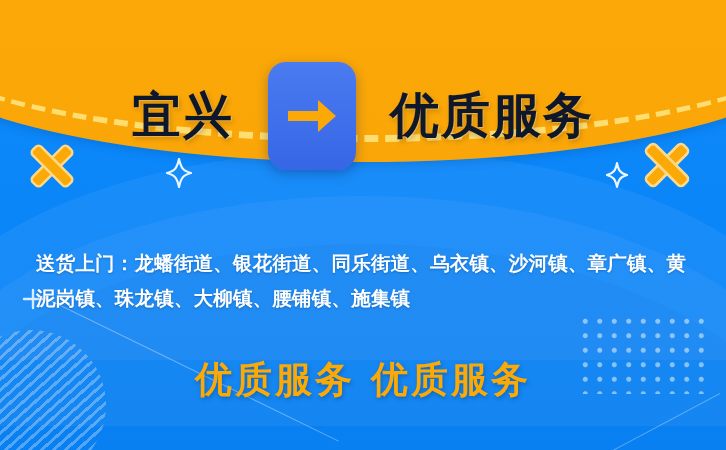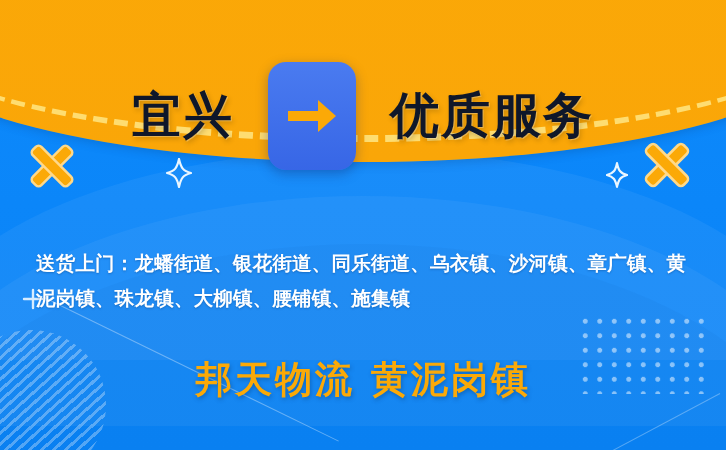--- a/index.html
+++ b/index.html
@@ -256,15 +256,15 @@
       <svg width="56" height="44" viewBox="0 0 56 44">
         <path d="M4 17 H34 V6 L52 22 L34 38 V27 H4 Z" fill="#fba907"></path>
       </svg>
     </div>
 
     <div class="city">优质服务</div>
   </div>
 
   <div class="delivery">送货上门：龙蟠街道、银花街道、同乐街道、乌衣镇、沙河镇、章广镇、黄泥岗镇、珠龙镇、大柳镇、腰铺镇、施集镇</div>
 
-  <div class="slogan">邦天物流 黄泥岗镇</div>
+  <div class="slogan">优质服务 优质服务</div>
 
 </div>
 
 </body></html>

